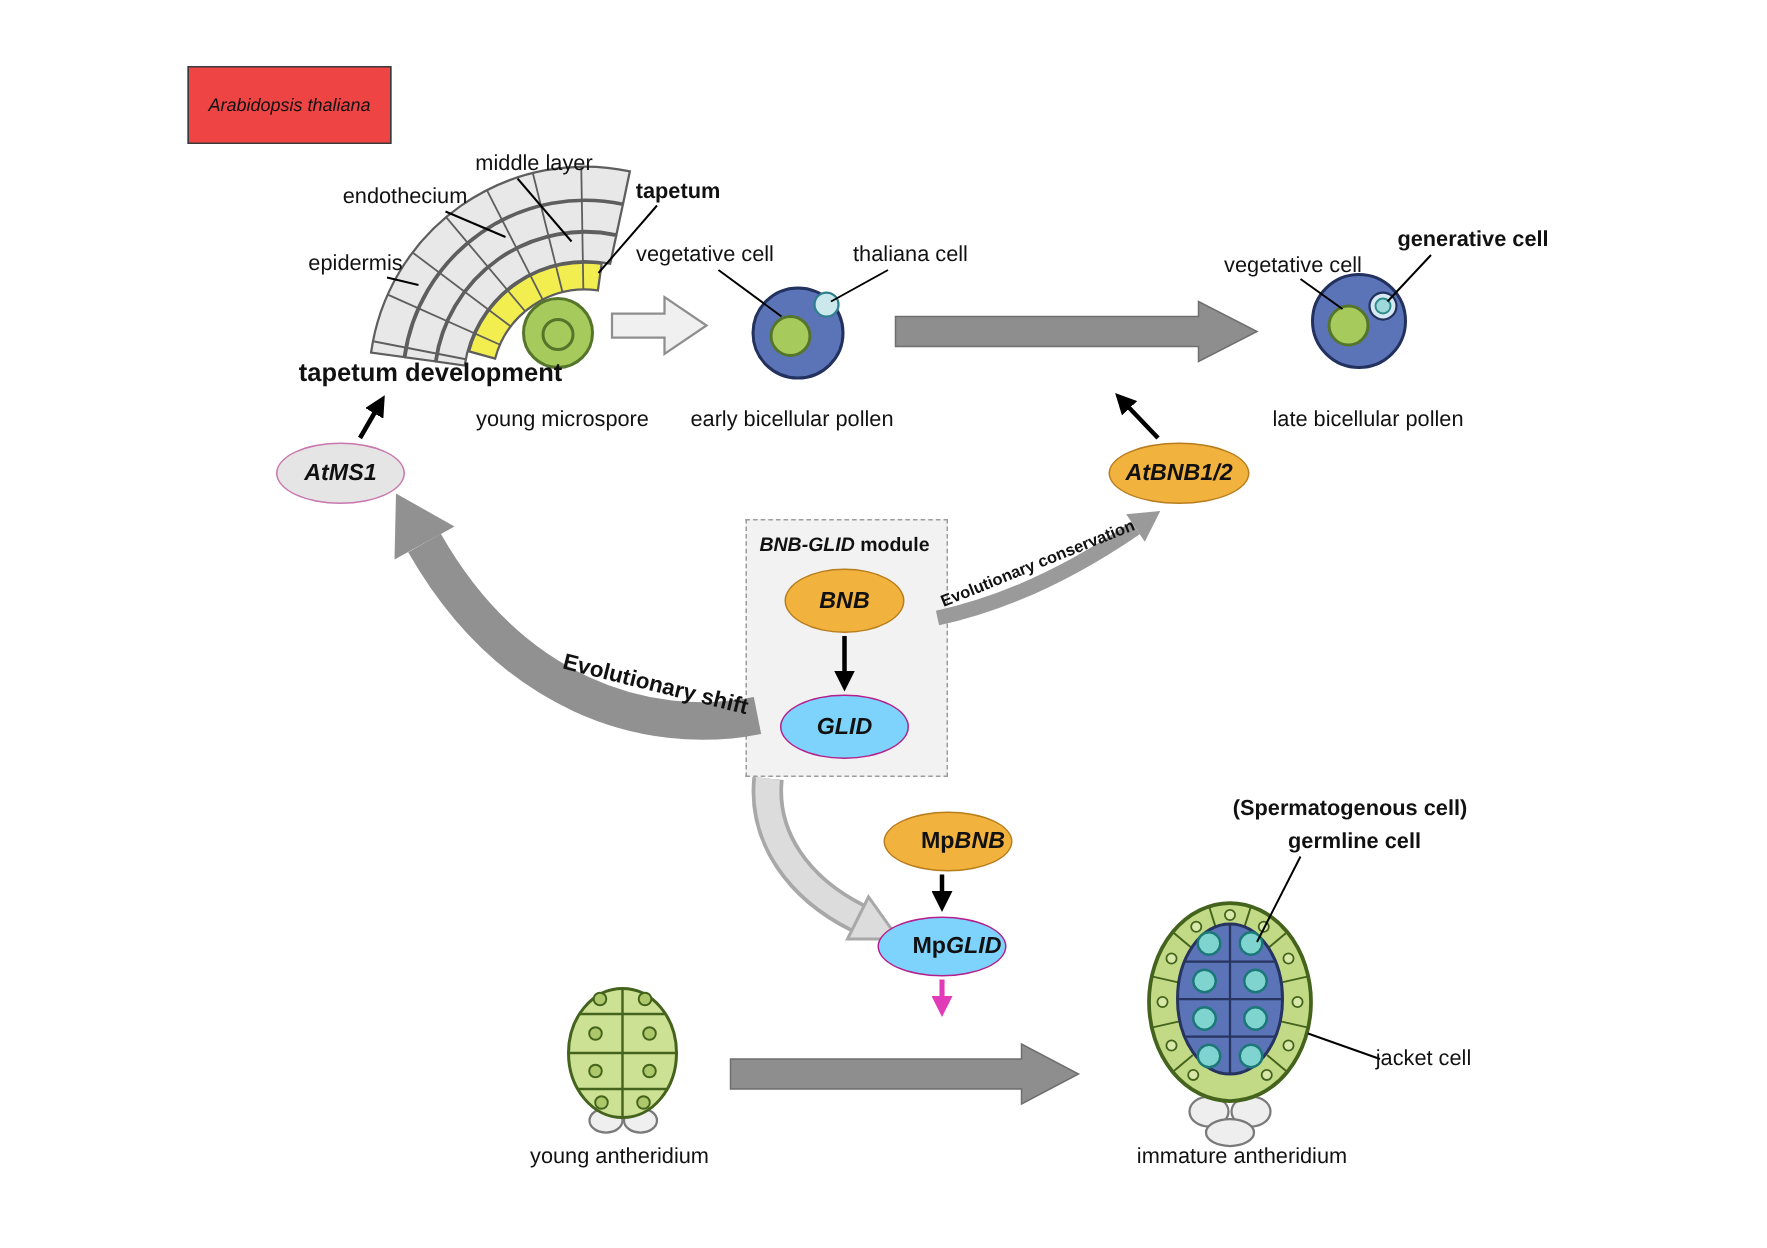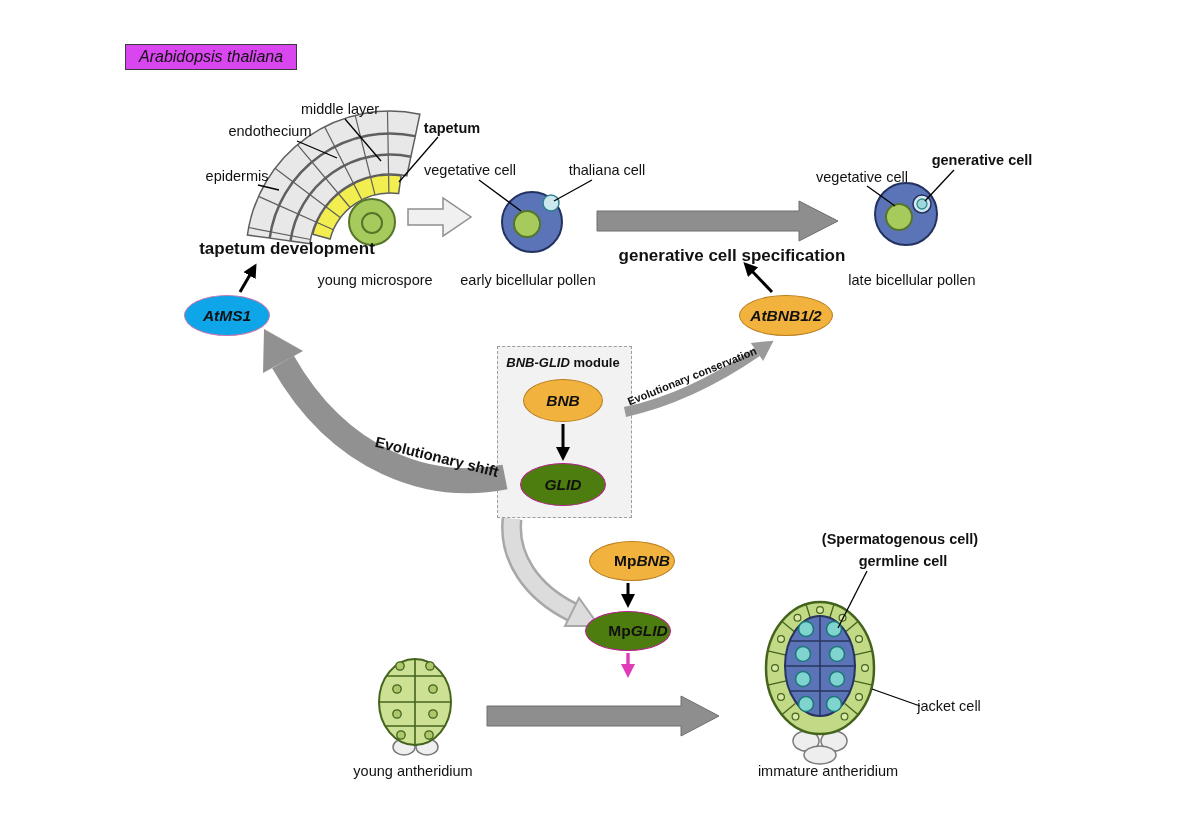--- a/index.html
+++ b/index.html
@@ -5,36 +5,36 @@
   html,body{margin:0;padding:0;background:#fff;}
   #canvas{
     position:relative;width:1178px;height:832px;background:#ffffff;overflow:hidden;
     font-family:"Liberation Sans", sans-serif;color:#111;
   }
   .overlay{position:absolute;left:0;top:0;z-index:2;}
   .lbl{position:absolute;transform:translateX(-50%);white-space:nowrap;font-size:14.5px;z-index:4;}
   .b{font-weight:bold;}
   .big{font-size:17px;font-weight:bold;}
   .species{
-    position:absolute;z-index:4;border:1.6px solid #3a3a3a;background:#d946ef;
-    padding:3px 13px;font-style:italic;font-size:16px;white-space:nowrap;
+    position:absolute;z-index:4;border:1.6px solid #3a3a3a;background:#ef4444;
+    padding:18px 13px;font-style:italic;font-size:12px;white-space:nowrap;
   }
   .module-box{
     position:absolute;z-index:1;left:497px;top:346px;width:135px;height:172px;
     background:#F2F2F2;border:1.6px dashed #9c9c9c;box-sizing:border-box;
   }
   .gene{
     position:absolute;z-index:3;display:flex;align-items:center;justify-content:center;
     border-radius:50%;font-weight:bold;font-style:italic;font-size:15.5px;color:#111;
     box-sizing:border-box;
   }
   .gene .up{font-style:normal;margin-left:20px;}
   .g-orange{background:#F2B23E;border:1.8px solid #B87E1E;}
-  .g-magenta{background:#4d7c0f;border:1.8px solid #B51E8C;}
-  .g-pink{background:#0ea5e9;border:1.8px solid #C977AE;}
+  .g-magenta{background:#7dd3fc;border:1.8px solid #B51E8C;}
+  .g-pink{background:#e5e5e5;border:1.8px solid #C977AE;}
   .rot-shift{transform:translateX(-50%) rotate(14deg);font-size:15px;font-weight:bold;}
   .rot-cons{transform:translateX(-50%) rotate(-22deg);font-size:11px;font-weight:bold;}
 </style>
 </head>
 <body>
 
 <div id="canvas">
 
   <div class="module-box"></div>
 
@@ -198,33 +198,32 @@
       </g>
     </g>
     <g stroke="#000" stroke-width="1.3">
       <line x1="867" y1="571" x2="838" y2="628"></line>
       <line x1="920" y1="706" x2="872" y2="689"></line>
     </g>
   </svg>
 
   <div class="species" style="left:125px;top:44px">Arabidopsis thaliana</div>
 
-  <div class="lbl" style="left:340px;top:101px">middle layer</div>
+  <div class="lbl" style="left:356px;top:101px">middle layer</div>
   <div class="lbl" style="left:270px;top:123px">endothecium</div>
   <div class="lbl" style="left:237px;top:168px">epidermis</div>
   <div class="lbl b" style="left:452px;top:120px">tapetum</div>
 
   <div class="lbl big" style="left:287px;top:239px">tapetum development</div>
   <div class="lbl" style="left:375px;top:272px">young microspore</div>
 
   <div class="lbl" style="left:470px;top:162px">vegetative cell</div>
   <div class="lbl" style="left:607px;top:162px">thaliana cell</div>
   <div class="lbl" style="left:528px;top:272px">early bicellular pollen</div>
 
-  <div class="lbl big" style="left:732px;top:246px">generative cell specification</div>
 
   <div class="lbl" style="left:862px;top:169px">vegetative cell</div>
   <div class="lbl b" style="left:982px;top:152px">generative cell</div>
   <div class="lbl" style="left:912px;top:272px">late bicellular pollen</div>
 
   <div class="gene g-pink" style="left:184px;top:295px;width:86px;height:41px">AtMS1</div>
   <div class="gene g-orange" style="left:739px;top:295px;width:94px;height:41px">AtBNB1/2</div>
 
   <div class="lbl b" style="left:563px;top:355px;font-size:13px">
     <span style="font-style:italic">BNB-GLID</span><span> module</span>

